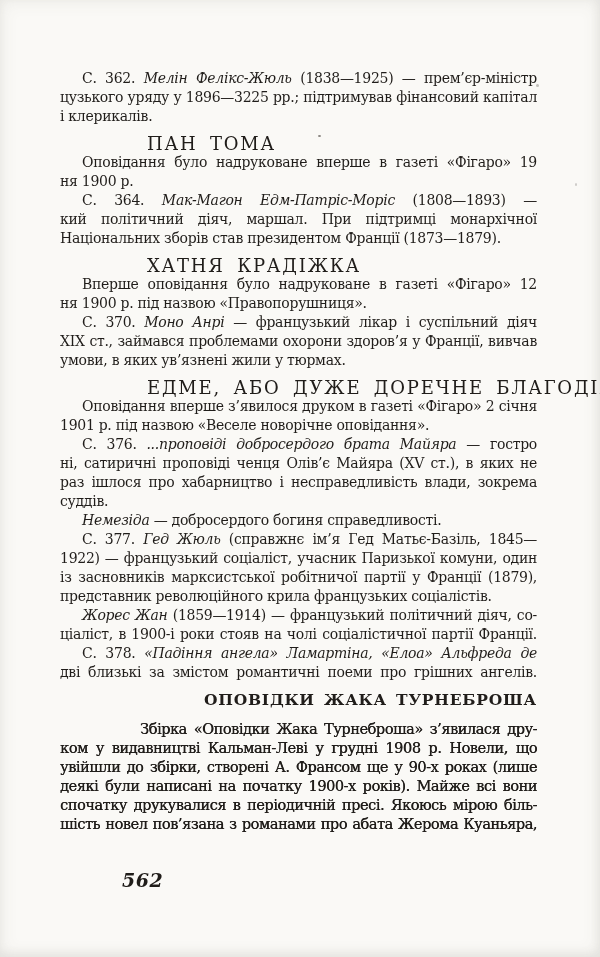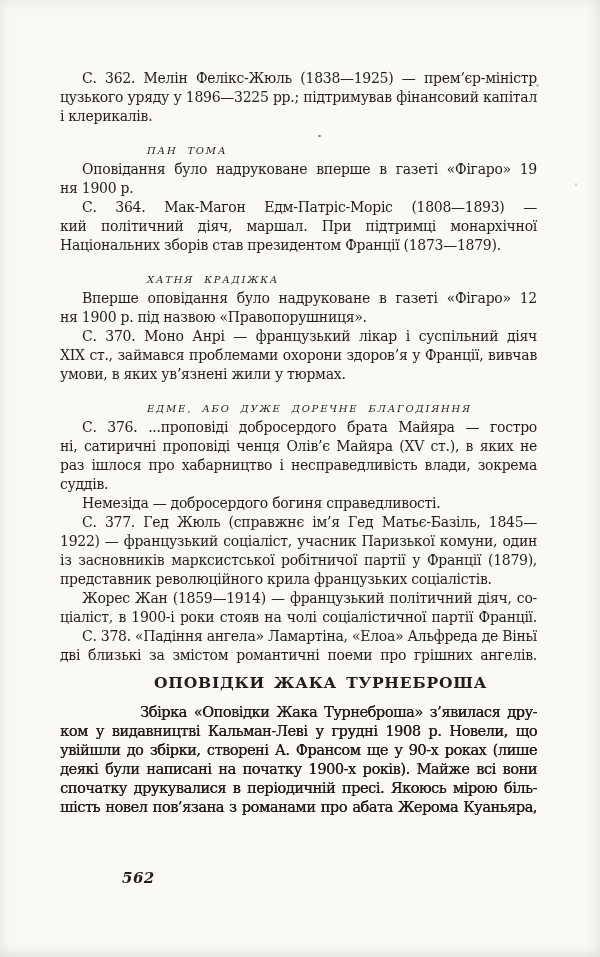--- a/index.html
+++ b/index.html
@@ -44,45 +44,45 @@
     text-align:justify;
     text-align-last:justify;
     text-justify:inter-word;
   }
   .line.flush{
     text-align:right;
     text-align-last:left;
   }
   .note .line.first{text-indent:22px;}
   .main .line.first{text-indent:80px;}
-  .it{}
+  .it{font-style:italic;}
   .h-story{
-    font-size:10px;
+    font-size:18px;
     line-height:14px;
-    margin:18px 0 2px 0;
+    margin:11px 0 2px 0;
     padding-left:87px;
     letter-spacing:1.8px;
     word-spacing:5px;
     white-space:nowrap;
-    font-style:italic;
   }
   .h-chapter{
     font-weight:bold;
     font-size:15.5px;
     line-height:18px;
     margin:9px 0 11px 0;
     padding-left:94px;
     letter-spacing:0.8px;
     word-spacing:3px;
     white-space:nowrap;
+    text-align:right;
   }
   .page-number{
     position:absolute;
     left:122px;top:869px;
-    font-size:15px;
+    font-size:19px;
     font-weight:bold;
     font-style:italic;
     letter-spacing:0.5px;
   }
   
   .speck{position:absolute;background:rgba(40,36,30,0.55);border-radius:50%;pointer-events:none;}
   .speck.s1{left:318px;top:135px;width:3px;height:2px;}
   .speck.s2{left:536px;top:84px;width:3px;height:3px;opacity:.5;}
   .speck.s3{left:354px;top:427px;width:2px;height:2px;opacity:.6;}
   .speck.s4{left:575px;top:183px;width:2px;height:3px;opacity:.4;}
@@ -110,20 +110,24 @@
     <div class="para note">
       <div class="line first"><span>Вперше оповідання було надруковане в газеті «Фігаро» 12 груд-</span></div>
       <div class="line flush"><span>ня 1900 р. під назвою «Правопорушниця».</span></div>
     </div>
     <div class="para note">
       <div class="line first"><span>С. 370. </span><span class="it">Моно Анрі</span><span> — французький лікар і суспільний діяч кінця</span></div>
       <div class="line"><span>XIX ст., займався проблемами охорони здоров’я у Франції, вивчав</span></div>
       <div class="line flush"><span>умови, в яких ув’язнені жили у тюрмах.</span></div>
     </div>
     <div class="h-story">ЕДМЕ, АБО ДУЖЕ ДОРЕЧНЕ БЛАГОДІЯННЯ</div>
+    <div class="para note">
+      <div class="line first"><span>Оповідання вперше з’явилося друком в газеті «Фігаро» 2 січня</span></div>
+      <div class="line flush"><span>1901 р. під назвою «Веселе новорічне оповідання».</span></div>
+    </div>
     <div class="para note">
       <div class="line first"><span>С. 376. </span><span class="it">...проповіді добросердого брата Майяра</span><span> — гостро критич-</span></div>
       <div class="line"><span>ні, сатиричні проповіді ченця Олів’є Майяра (XV ст.), в яких не</span></div>
       <div class="line"><span>раз ішлося про хабарництво і несправедливість влади, зокрема</span></div>
       <div class="line flush"><span>суддів.</span></div>
     </div>
     <div class="para note">
       <div class="line first flush"><span class="it">Немезіда</span><span> — добросердого богиня справедливості.</span></div>
     </div>
     <div class="para note">

